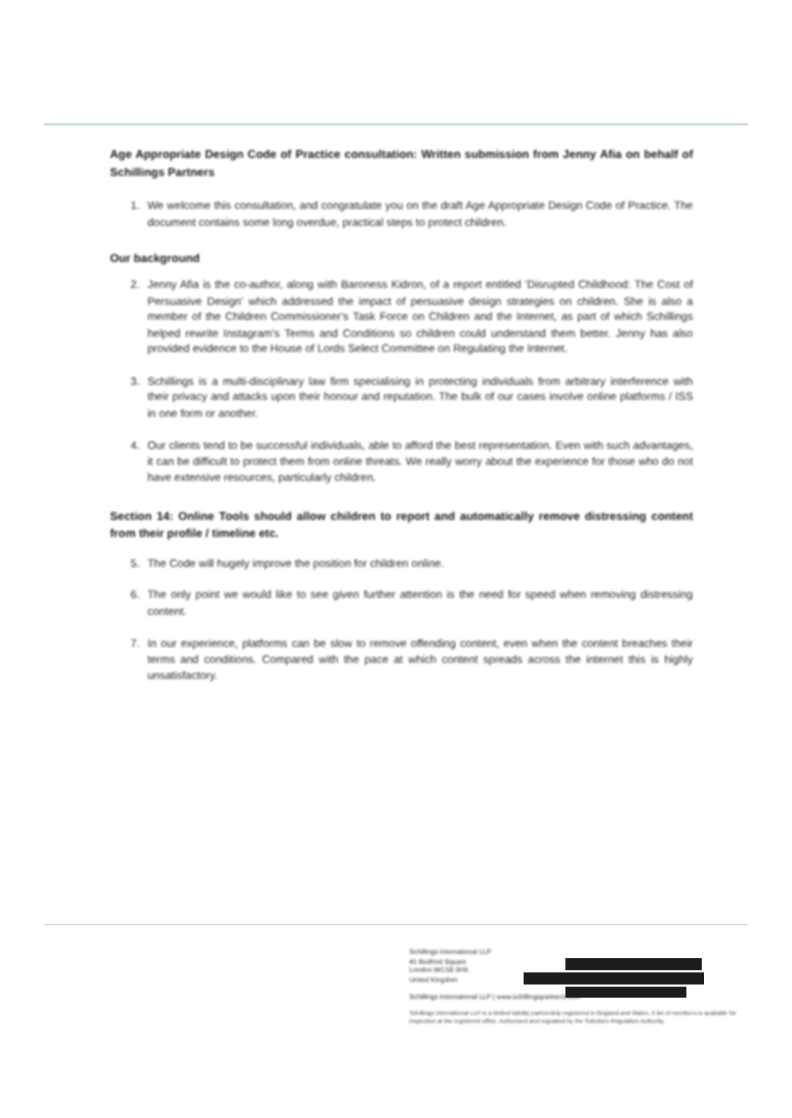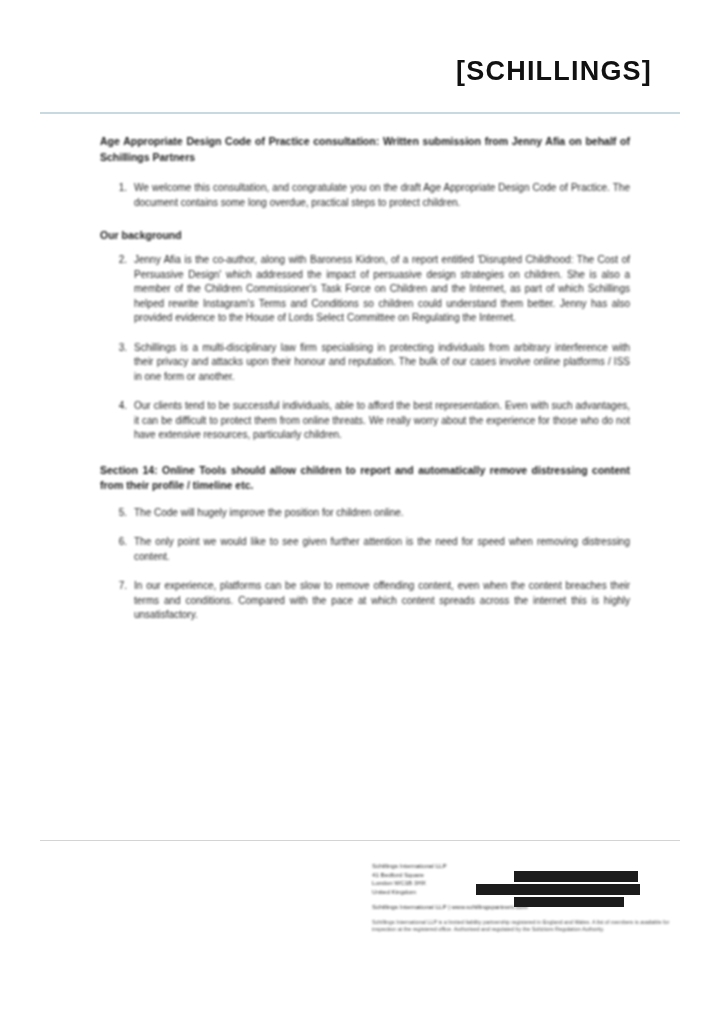--- a/index.html
+++ b/index.html
@@ -157,21 +157,20 @@
   .redaction.r1 { left: 142px; top: 9px;  width: 124px; height: 11px; }
   .redaction.r2 { left: 104px; top: 22px; width: 164px; height: 11px; }
   .redaction.r3 { left: 142px; top: 35px; width: 110px; height: 10px; }
 </style>
 </head>
 <body>
 
 <div class="page">
 
   <div class="header">
-    <div class="logo">[SCHILLINGS]</div>
     <div class="header-rule"></div>
   </div>
 
   <div class="doc blurred">
 
     <p class="title">Age Appropriate Design Code of Practice consultation: Written submission from Jenny Afia on behalf of Schillings Partners</p>
 
     <ol class="items">
       <li class="item">
         <span class="num">1.</span>

